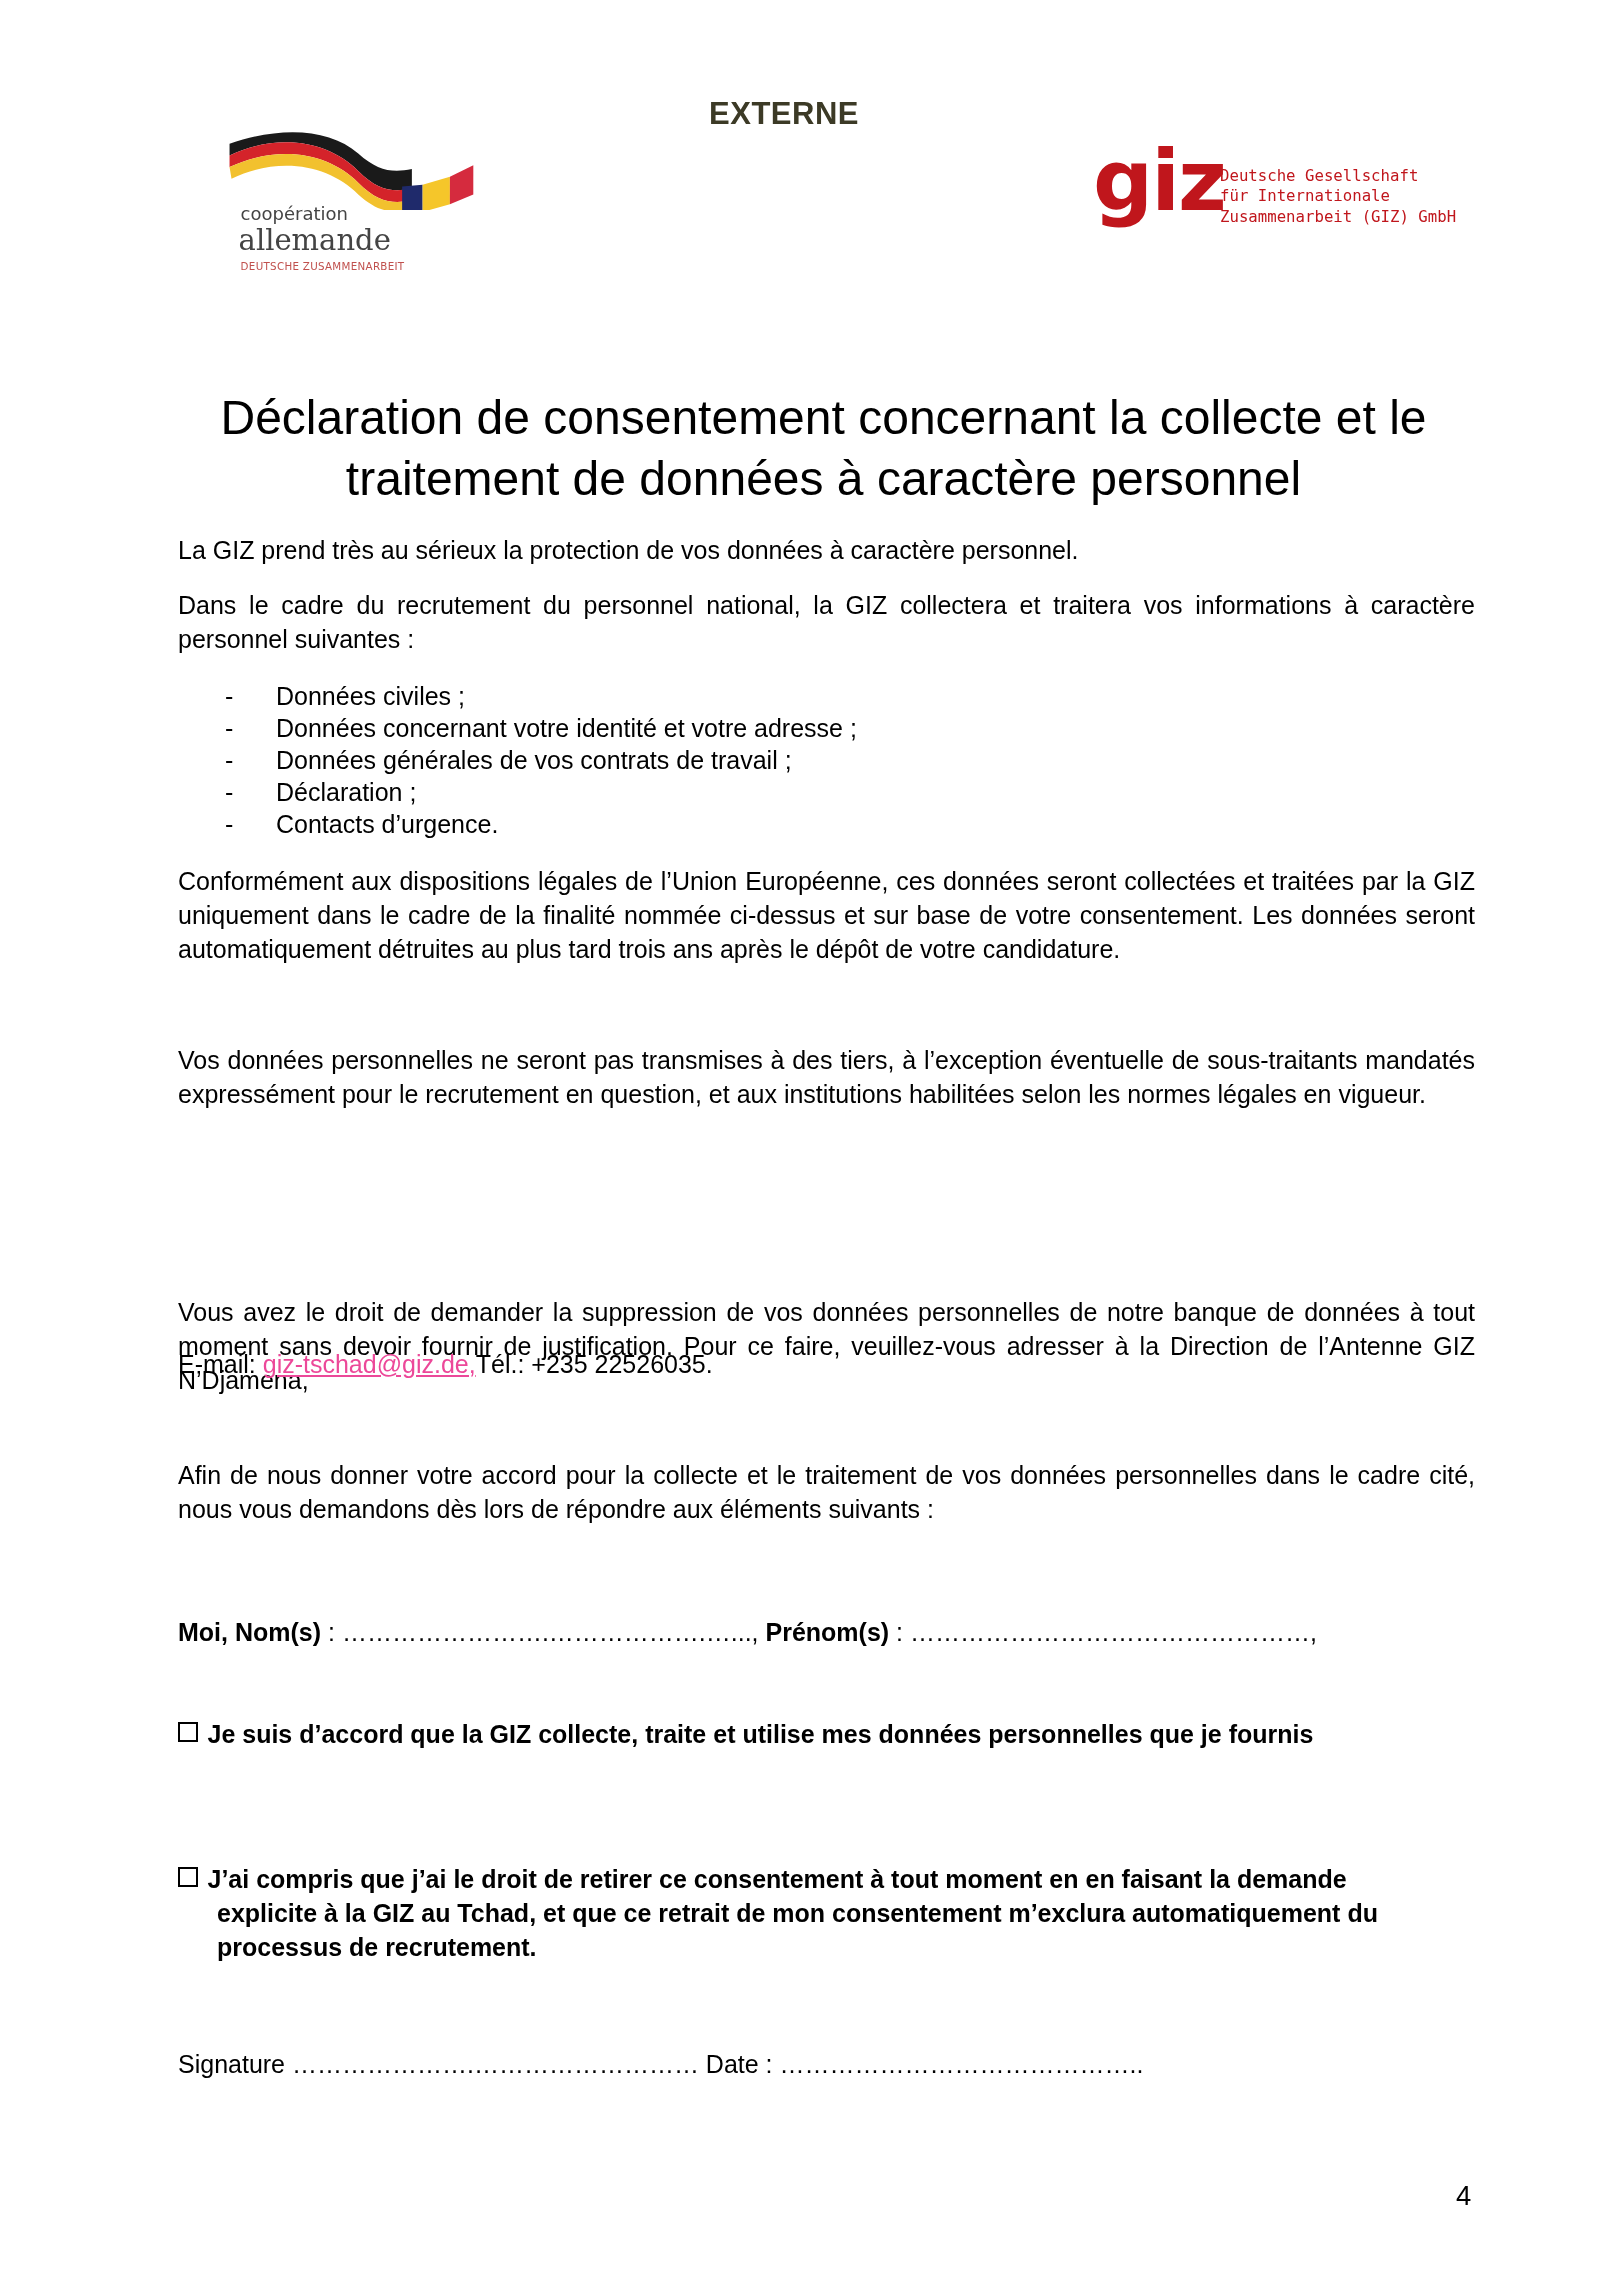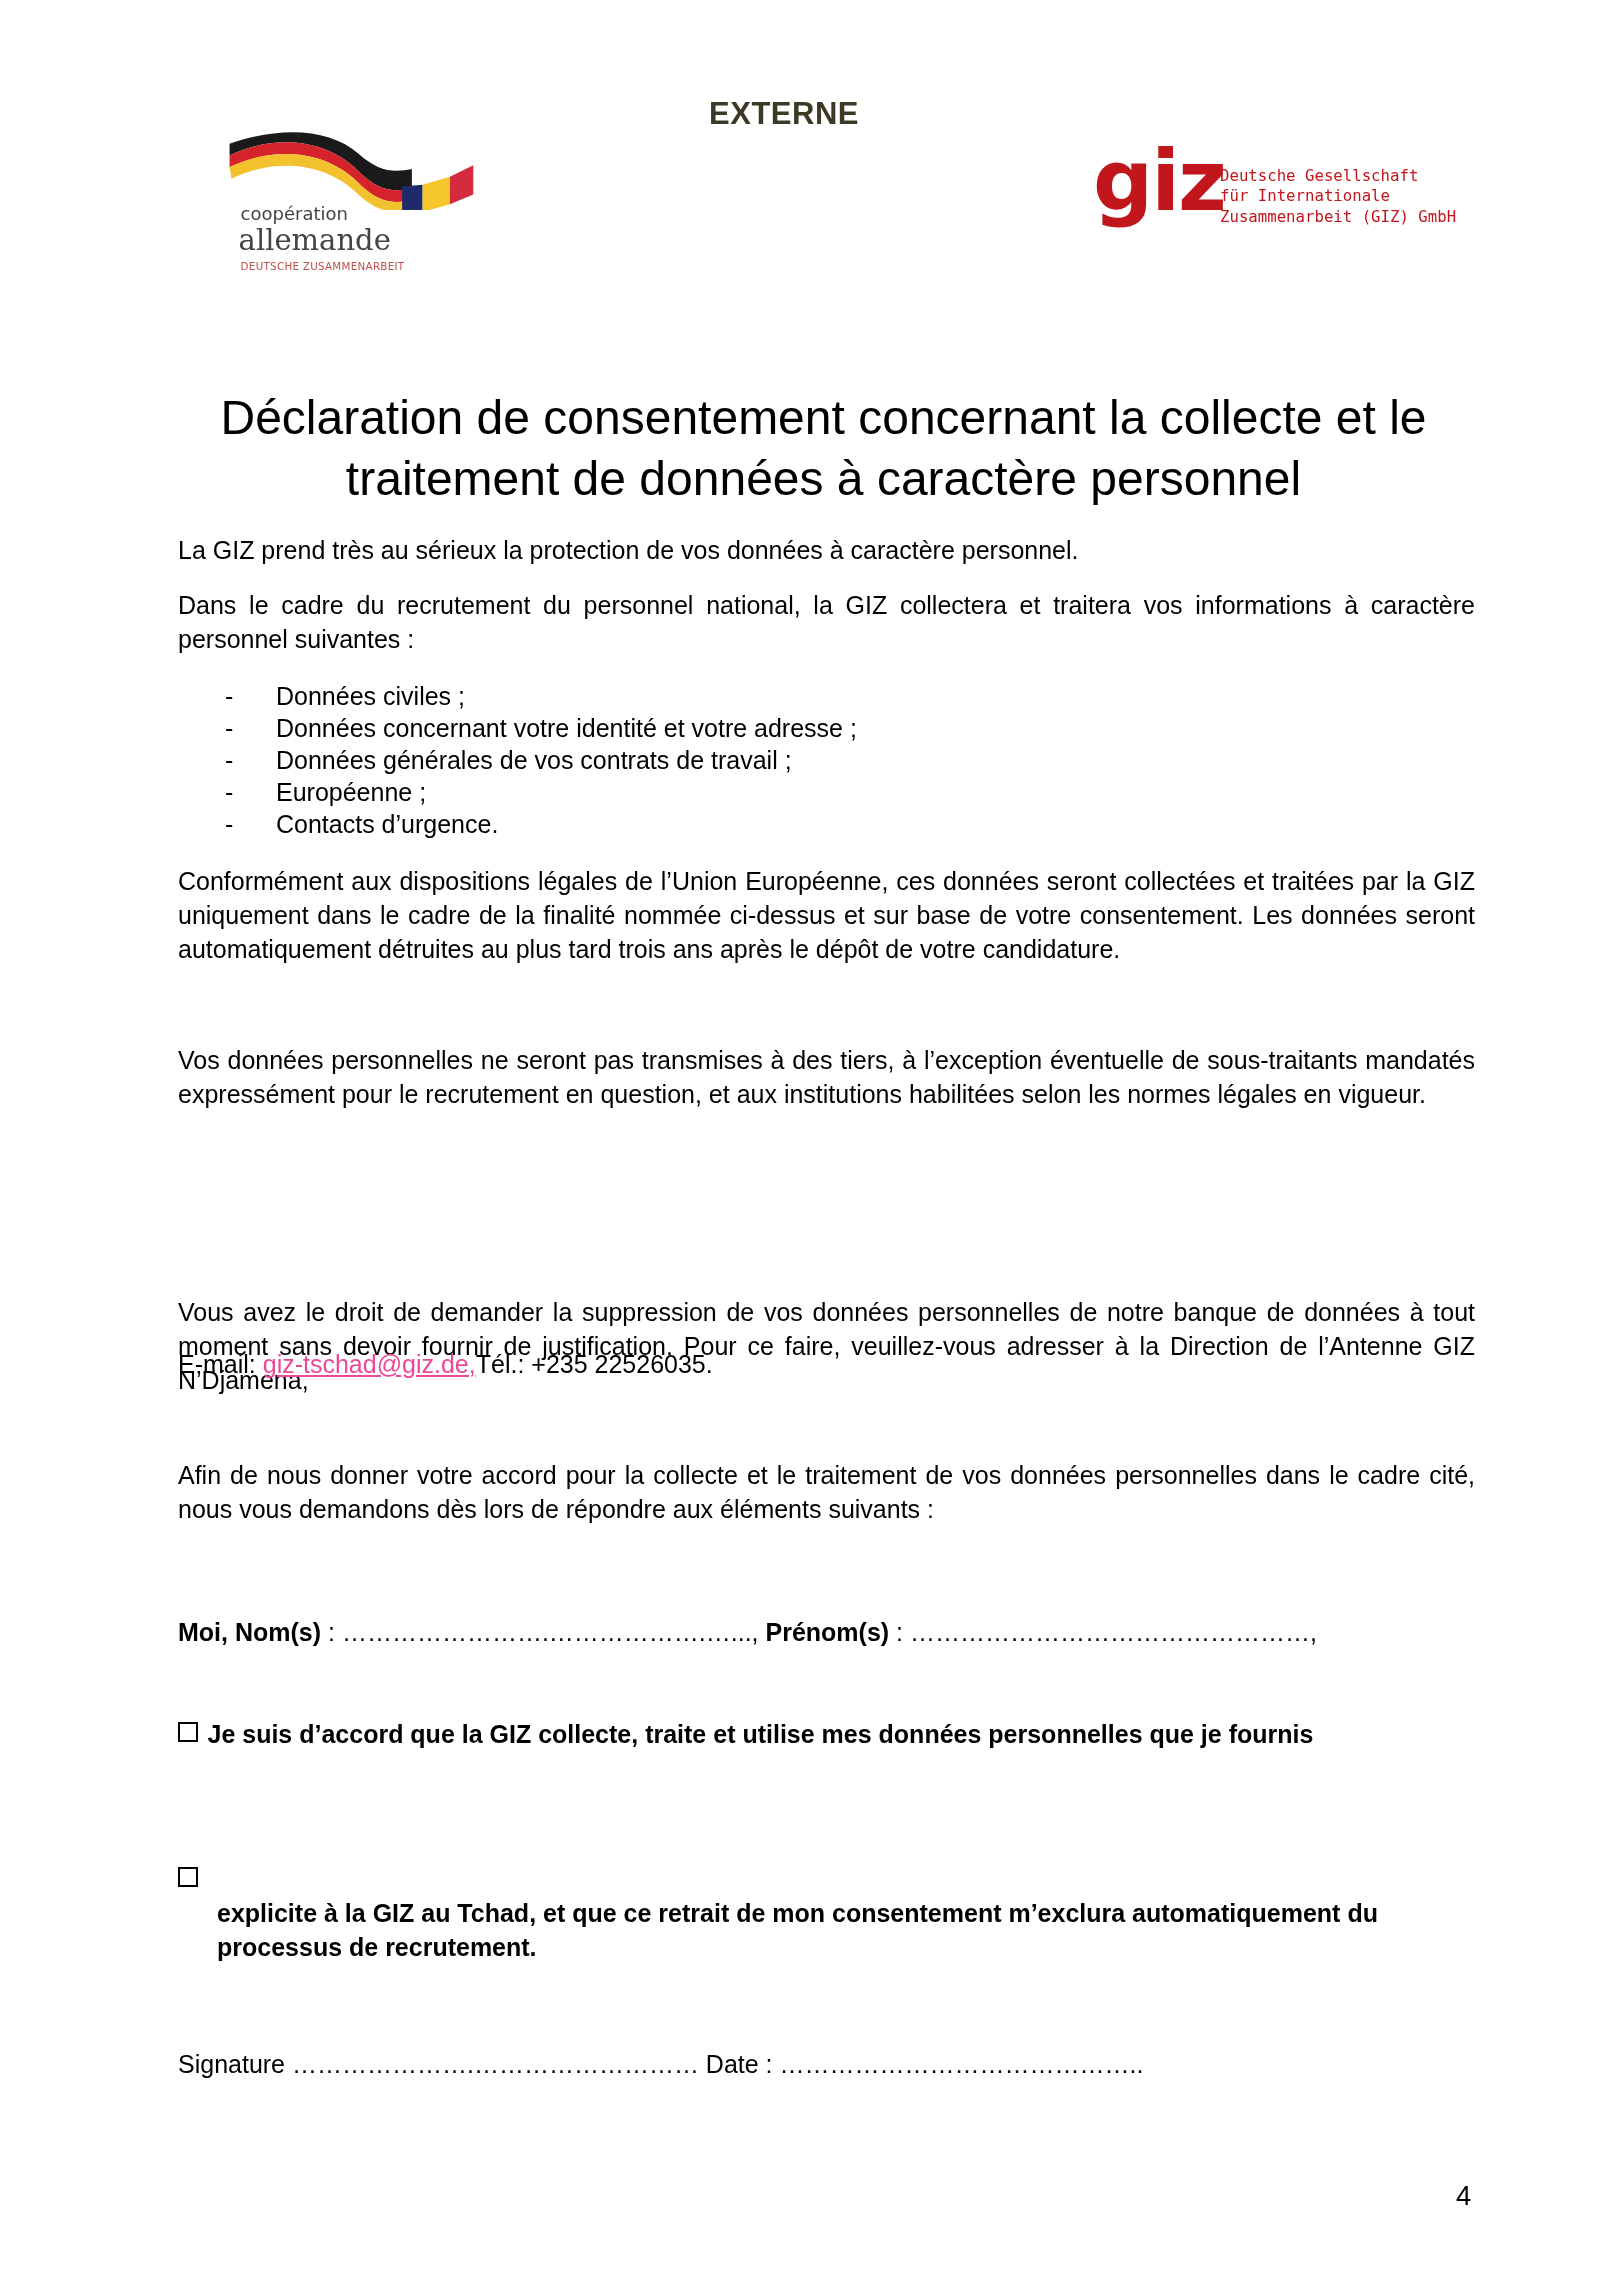--- a/index.html
+++ b/index.html
@@ -65,21 +65,21 @@
   <div>traitement de données à caractère personnel</div>
 </div>
 
 <div class="abs para" style="top:533px;">La GIZ prend très au sérieux la protection de vos données à caractère personnel.</div>
 <div class="abs para" style="top:588px;">Dans le cadre du recrutement du personnel national, la GIZ collectera et traitera vos informations à caractère personnel suivantes :</div>
 
 <ul class="abs bul-list" style="top:680px;">
   <li><span class="dash">-</span><span>Données civiles ;</span></li>
   <li><span class="dash">-</span><span>Données concernant votre identité et votre adresse ;</span></li>
   <li><span class="dash">-</span><span>Données générales de vos contrats de travail ;</span></li>
-  <li><span class="dash">-</span><span>Européenne ;</span></li>
+  <li><span class="dash">-</span><span>Déclaration ;</span></li>
   <li><span class="dash">-</span><span>Contacts d’urgence.</span></li>
 </ul>
 
 <div class="abs para" style="top:864px;">Conformément aux dispositions légales de l’Union Européenne, ces données seront collectées et traitées par la GIZ uniquement dans le cadre de la finalité nommée ci-dessus et sur base de votre consentement. Les données seront automatiquement détruites au plus tard trois ans après le dépôt de votre candidature.</div>
 <div class="abs para" style="top:1043px;">Vos données personnelles ne seront pas transmises à des tiers, à l’exception éventuelle de sous-traitants mandatés expressément pour le recrutement en question, et aux institutions habilitées selon les normes légales en vigueur.</div>
 <div class="abs para" style="top:1295px;">Vous avez le droit de demander la suppression de vos données personnelles de notre banque de données à tout moment sans devoir fournir de justification. Pour ce faire, veuillez-vous adresser à la Direction de l’Antenne GIZ N’Djamena,</div>
 
 <div class="abs para" style="top:1347px;">
   <span>E-mail: </span><a class="link">giz-tschad@giz.de,</a><span>Tél.: +235 22526035.</span>
 </div>
@@ -88,21 +88,21 @@
 
 <div class="abs para" style="top:1607px; text-align:left;margin-top:8px;">
   <span class="bold">Moi, Nom(s)</span><span> : …………………….……………….…..., </span><span class="bold">Prénom(s)</span><span> : …………………………………………,</span>
 </div>
 
 <div class="abs check-item" style="top:1717px;">
   <span class="box"></span><span>Je suis d’accord que la GIZ collecte, traite et utilise mes données personnelles que je fournis</span>
 </div>
 
 <div class="abs check-item" style="top:1862px;">
-  <span class="box"></span>
+  <span class="box"></span><span>J’ai compris que j’ai le droit de retirer ce consentement à tout moment en en faisant la demande</span>
   <span class="cont">explicite à la GIZ au Tchad, et que ce retrait de mon consentement m’exclura automatiquement du</span>
   <span class="cont">processus de recrutement.</span>
 </div>
 
 <div class="abs para" style="top:2047px; text-align:left;">Signature ………………….……………………… Date : ……………………………………..</div>
 
 <div class="abs page-num">4</div>
 
 
 </body></html>

